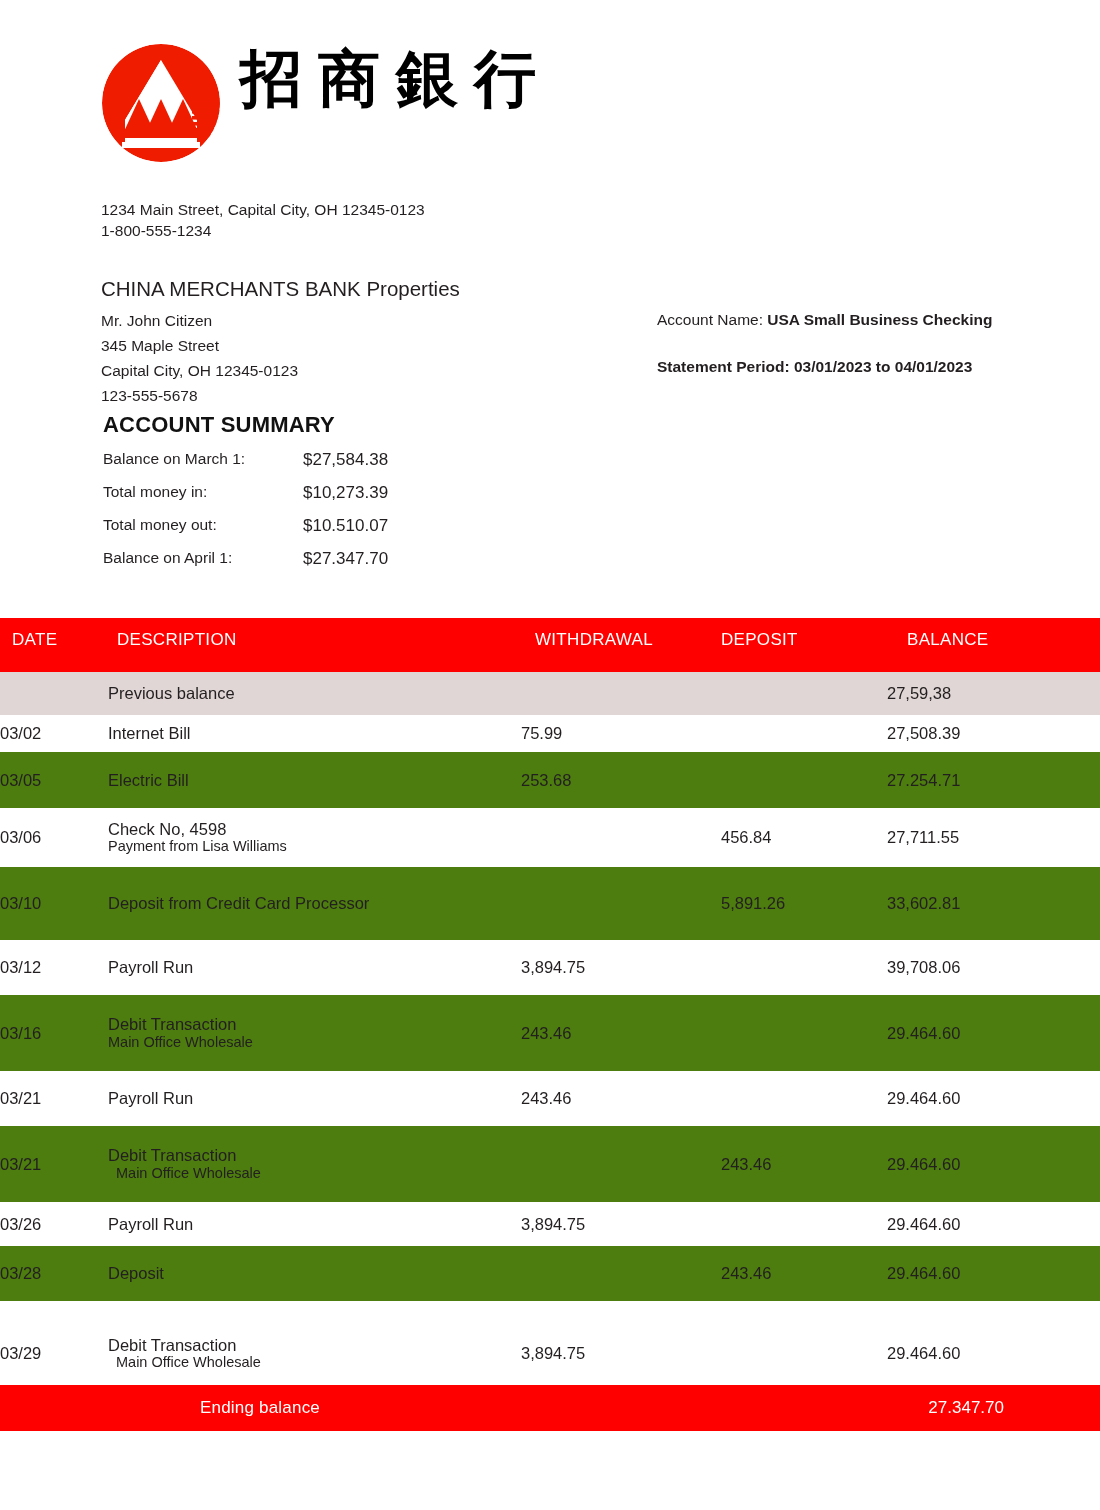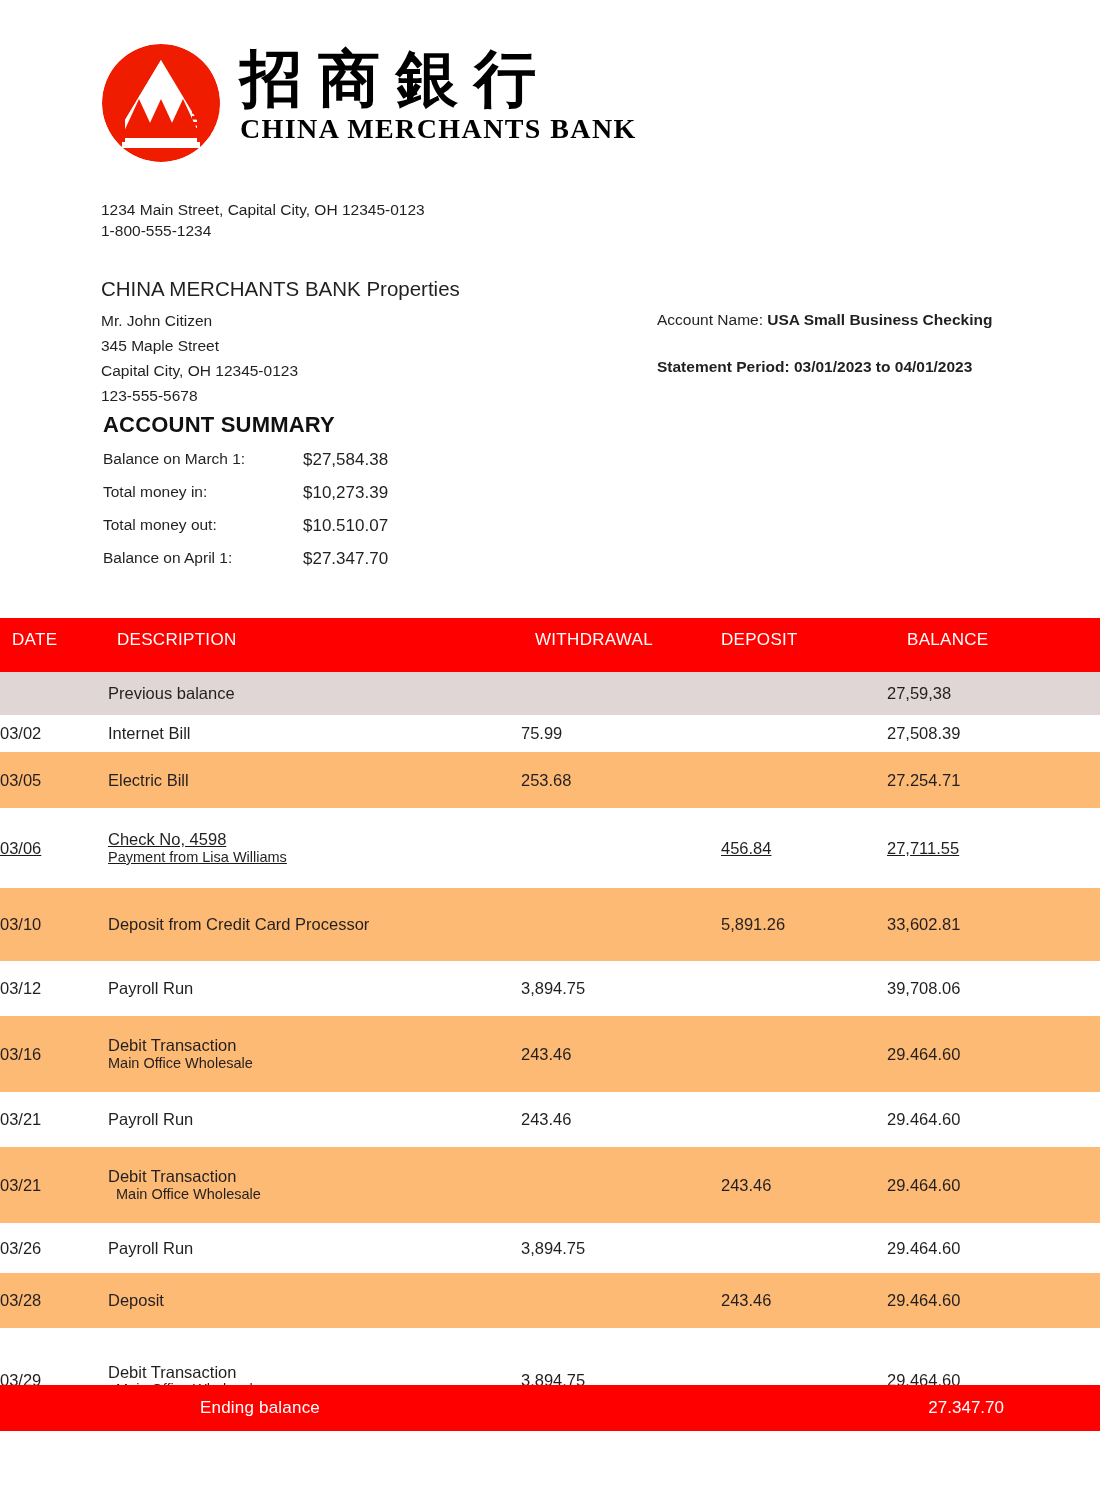--- a/index.html
+++ b/index.html
@@ -153,21 +153,21 @@
   .txn thead th.h-bal  { padding-left: 20px; }
 
   .txn tbody td {
     font-size: 16.5px;
     color: #231f20;
     vertical-align: middle;
     padding: 0;
     border: none;
   }
   tr.row-prev { background: #dfd6d5; height: 43px; }
-  tr.row-alt  { background: #fdba74; }
+  tr.row-alt  { background: #4d7c0f; }
   tr.row-norm { background: #ffffff; }
 
   td.cell-date {
     padding-left: 12px;
     font-size: 16px;
     white-space: nowrap;
   }
   td.cell-desc {
     padding-left: 9px;
     font-size: 16.5px;
@@ -240,21 +240,20 @@
         <rect x="92" y="80" width="28" height="3.6"></rect>
         <rect x="92" y="86" width="26" height="3.6"></rect>
         <rect x="92" y="92" width="22" height="3.6"></rect>
       </g>
 
       <path d="M0 0 H122 V122 H0 Z M61 2 A59 59 0 1 0 61 120 A59 59 0 1 0 61 2" fill="#ffffff" fill-rule="evenodd"></path>
     </svg>
   </div>
   <div class="logo-words">
     <div class="logo-cn">招商銀行</div>
-    <div class="logo-en">CHINA MERCHANTS BANK</div>
   </div>
 </div>
 
 <div class="bank-address">
   <div>1234 Main Street, Capital City, OH 12345-0123</div>
   <div>1-800-555-1234</div>
 </div>
 
 <div class="recipient">
   <div class="company">CHINA MERCHANTS BANK Properties</div>
@@ -329,21 +328,21 @@
           <td class="cell-dep"></td>
           <td class="cell-bal">27,508.39</td>
         </tr>
         <tr class="row-alt" style="height: 56px;">
           <td class="cell-date">03/05</td>
           <td class="cell-desc"><span>Electric Bill</span></td>
           <td class="cell-wd">253.68</td>
           <td class="cell-dep"></td>
           <td class="cell-bal">27.254.71</td>
         </tr>
-        <tr class="row-norm" style="height: 80px; text-decoration: underline;">
+        <tr class="row-norm" style="height: 59px;">
           <td class="cell-date">03/06</td>
           <td class="cell-desc"><span>Check No, 4598</span><span class="sub">Payment from Lisa Williams</span></td>
           <td class="cell-wd"></td>
           <td class="cell-dep">456.84</td>
           <td class="cell-bal">27,711.55</td>
         </tr>
         <tr class="row-alt" style="height: 73px;">
           <td class="cell-date">03/10</td>
           <td class="cell-desc"><span>Deposit from Credit Card Processor</span></td>
           <td class="cell-wd"></td>
@@ -371,21 +370,21 @@
           <td class="cell-dep"></td>
           <td class="cell-bal">29.464.60</td>
         </tr>
         <tr class="row-alt" style="height: 76px;">
           <td class="cell-date">03/21</td>
           <td class="cell-desc"><span>Debit Transaction</span><span class="sub indent">Main Office Wholesale</span></td>
           <td class="cell-wd"></td>
           <td class="cell-dep">243.46</td>
           <td class="cell-bal">29.464.60</td>
         </tr>
-        <tr class="row-norm" style="height: 50px;">
+        <tr class="row-norm" style="height: 44px;">
           <td class="cell-date">03/26</td>
           <td class="cell-desc"><span>Payroll Run</span></td>
           <td class="cell-wd">3,894.75</td>
           <td class="cell-dep"></td>
           <td class="cell-bal">29.464.60</td>
         </tr>
         <tr class="row-alt" style="height: 55px;">
           <td class="cell-date">03/28</td>
           <td class="cell-desc"><span>Deposit</span></td>
           <td class="cell-wd"></td>

